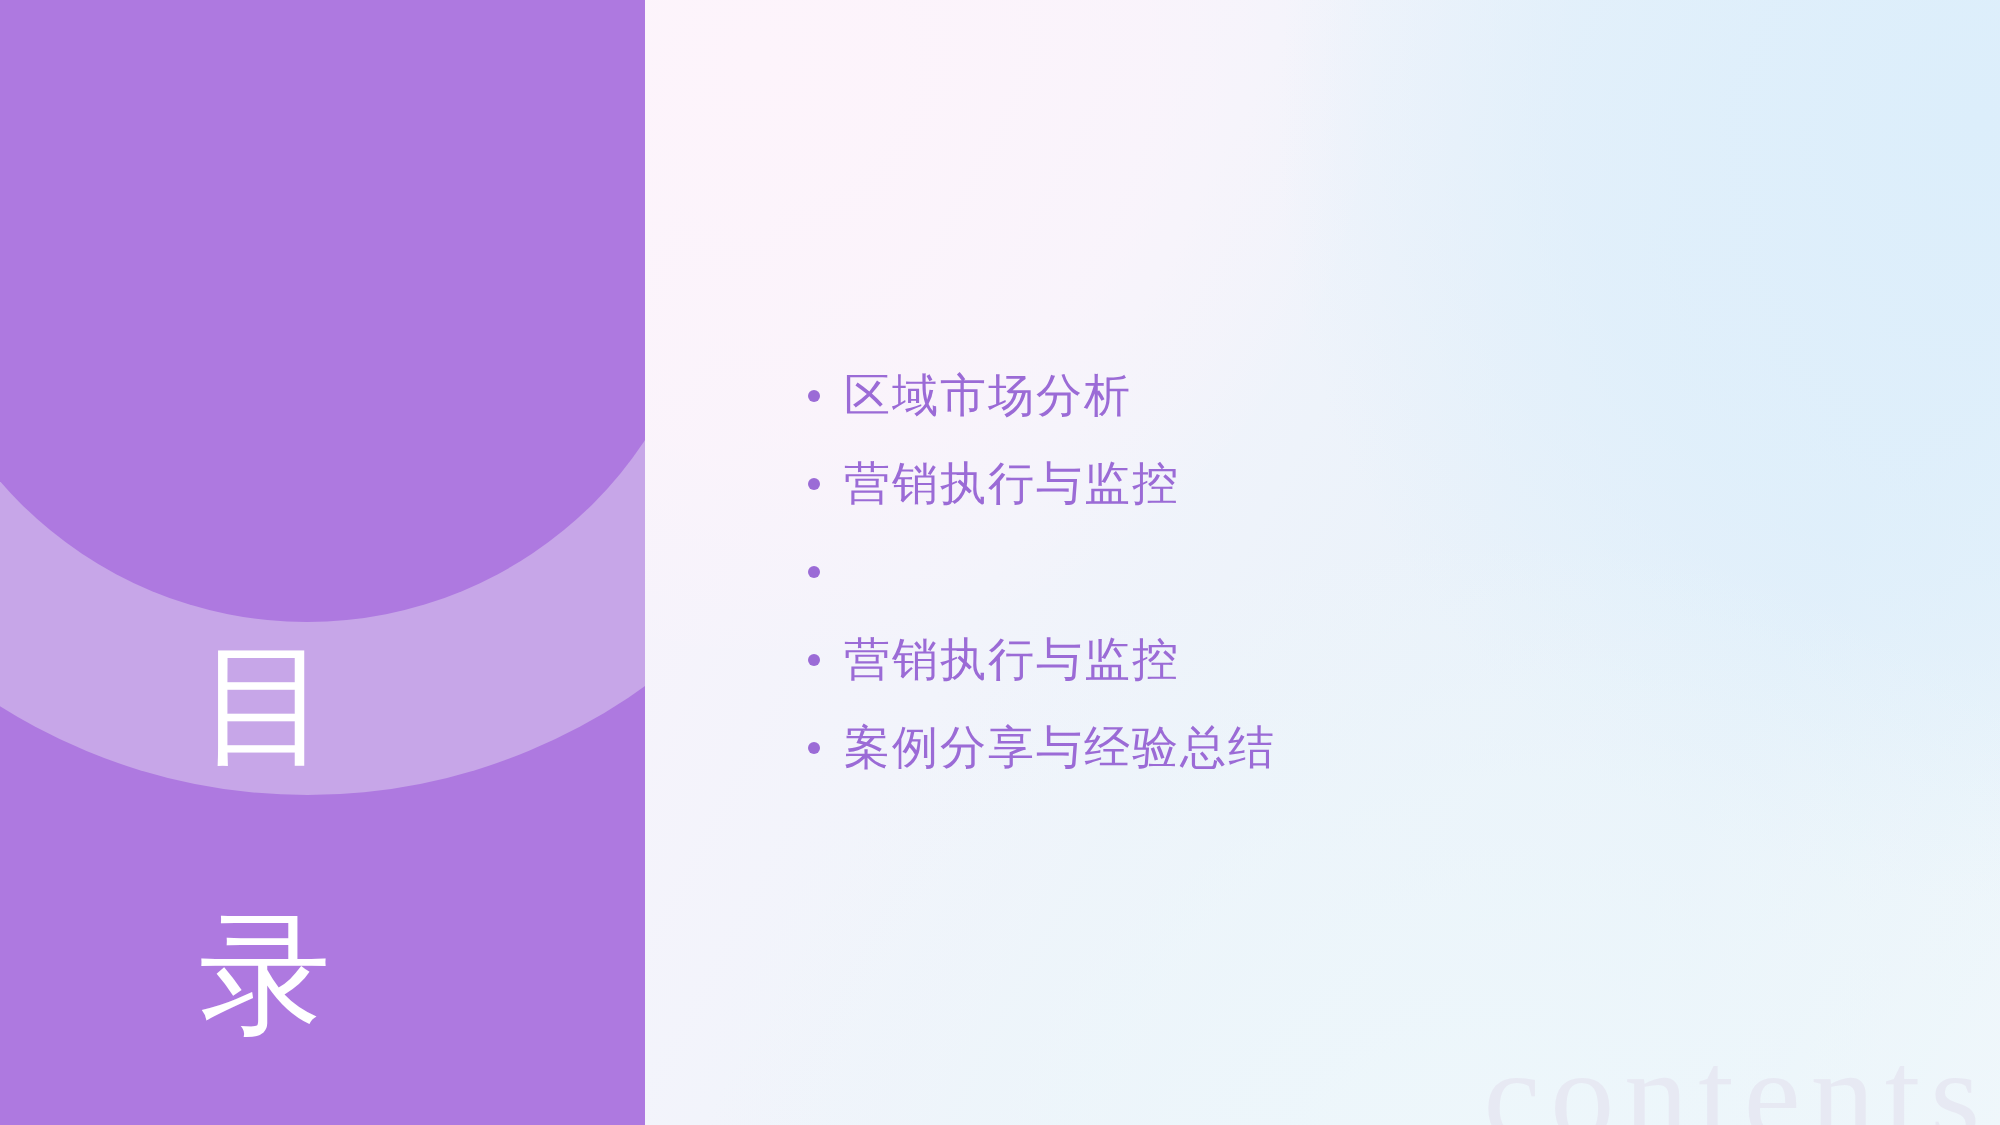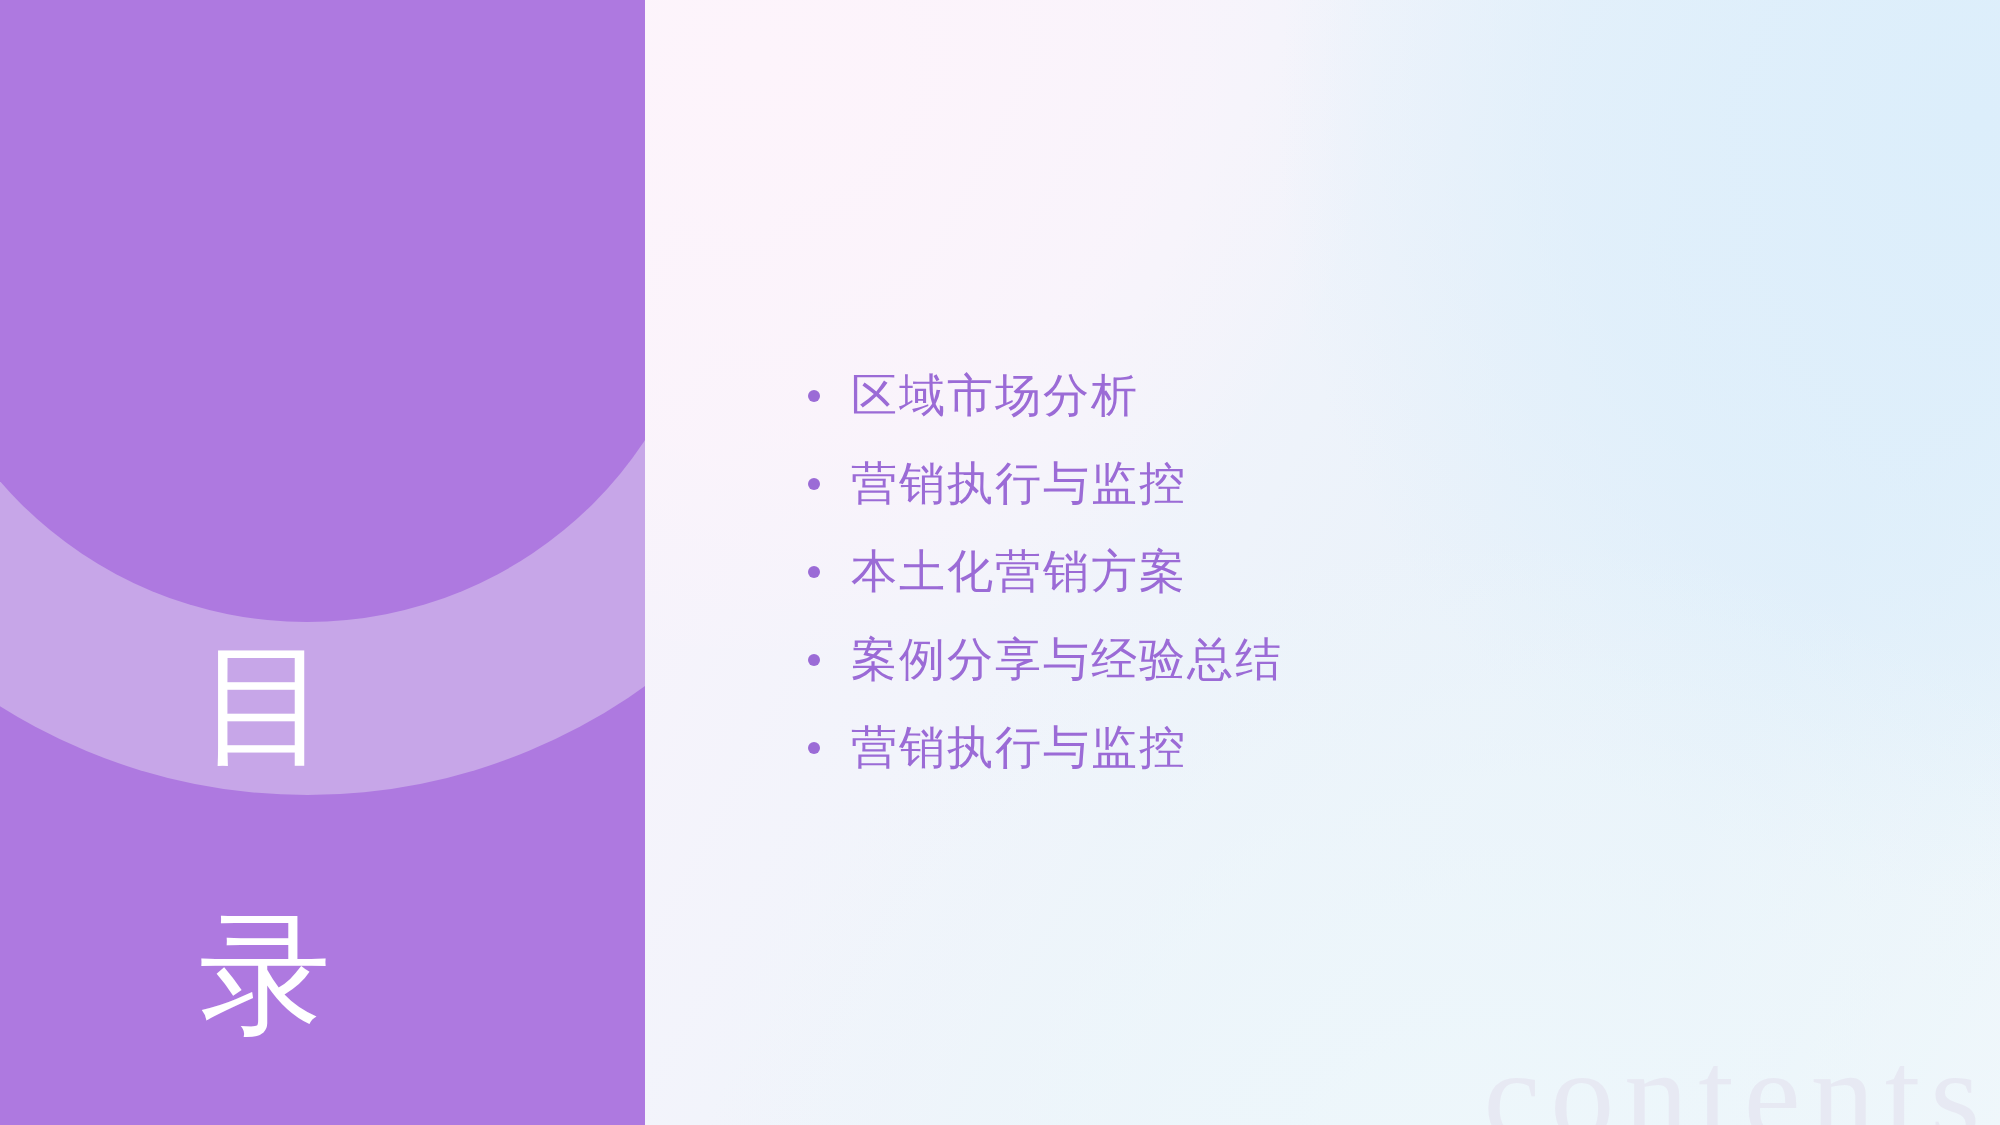--- a/index.html
+++ b/index.html
@@ -135,21 +135,20 @@
     width: 12px;
     height: 12px;
     border-radius: 50%;
     background: #9b6bd6;
     margin-right: 24px;
     flex: 0 0 auto;
   }
 
   .toc-label {
     display: inline-block;
-    margin-left: 7px;
   }
 </style>
 </head>
 <body>
 
 <div id="slide">
 
   <div class="content-bg"></div>
 
   <div class="watermark">contents</div>
@@ -168,25 +167,24 @@
     <li class="toc-item">
       <span class="toc-bullet"></span>
       <span class="toc-label">区域市场分析</span>
     </li>
     <li class="toc-item">
       <span class="toc-bullet"></span>
       <span class="toc-label">营销执行与监控</span>
     </li>
     <li class="toc-item">
       <span class="toc-bullet"></span>
-      <span class="toc-label">本土化营销方案</span>
+    </li>
+    <li class="toc-item">
+      <span class="toc-bullet"></span>
+      <span class="toc-label">营销执行与监控</span>
     </li>
     <li class="toc-item">
       <span class="toc-bullet"></span>
       <span class="toc-label">案例分享与经验总结</span>
-    </li>
-    <li class="toc-item">
-      <span class="toc-bullet"></span>
-      <span class="toc-label">营销执行与监控</span>
     </li>
   </ul>
 
 </div>
 
 </body></html>

